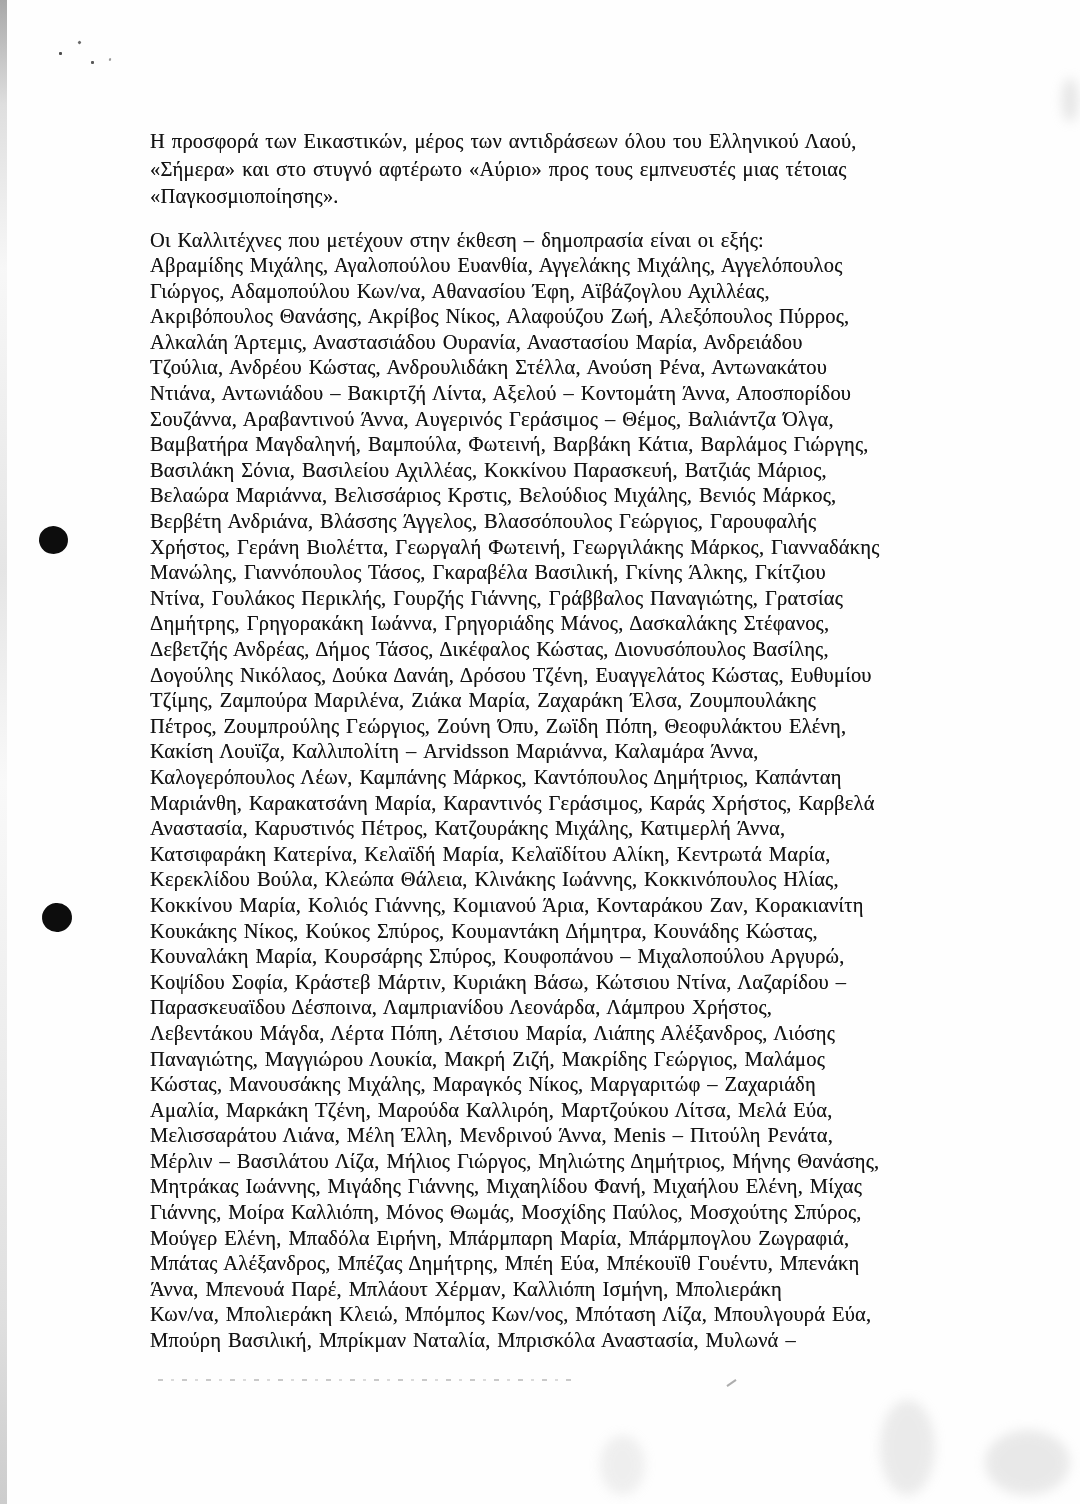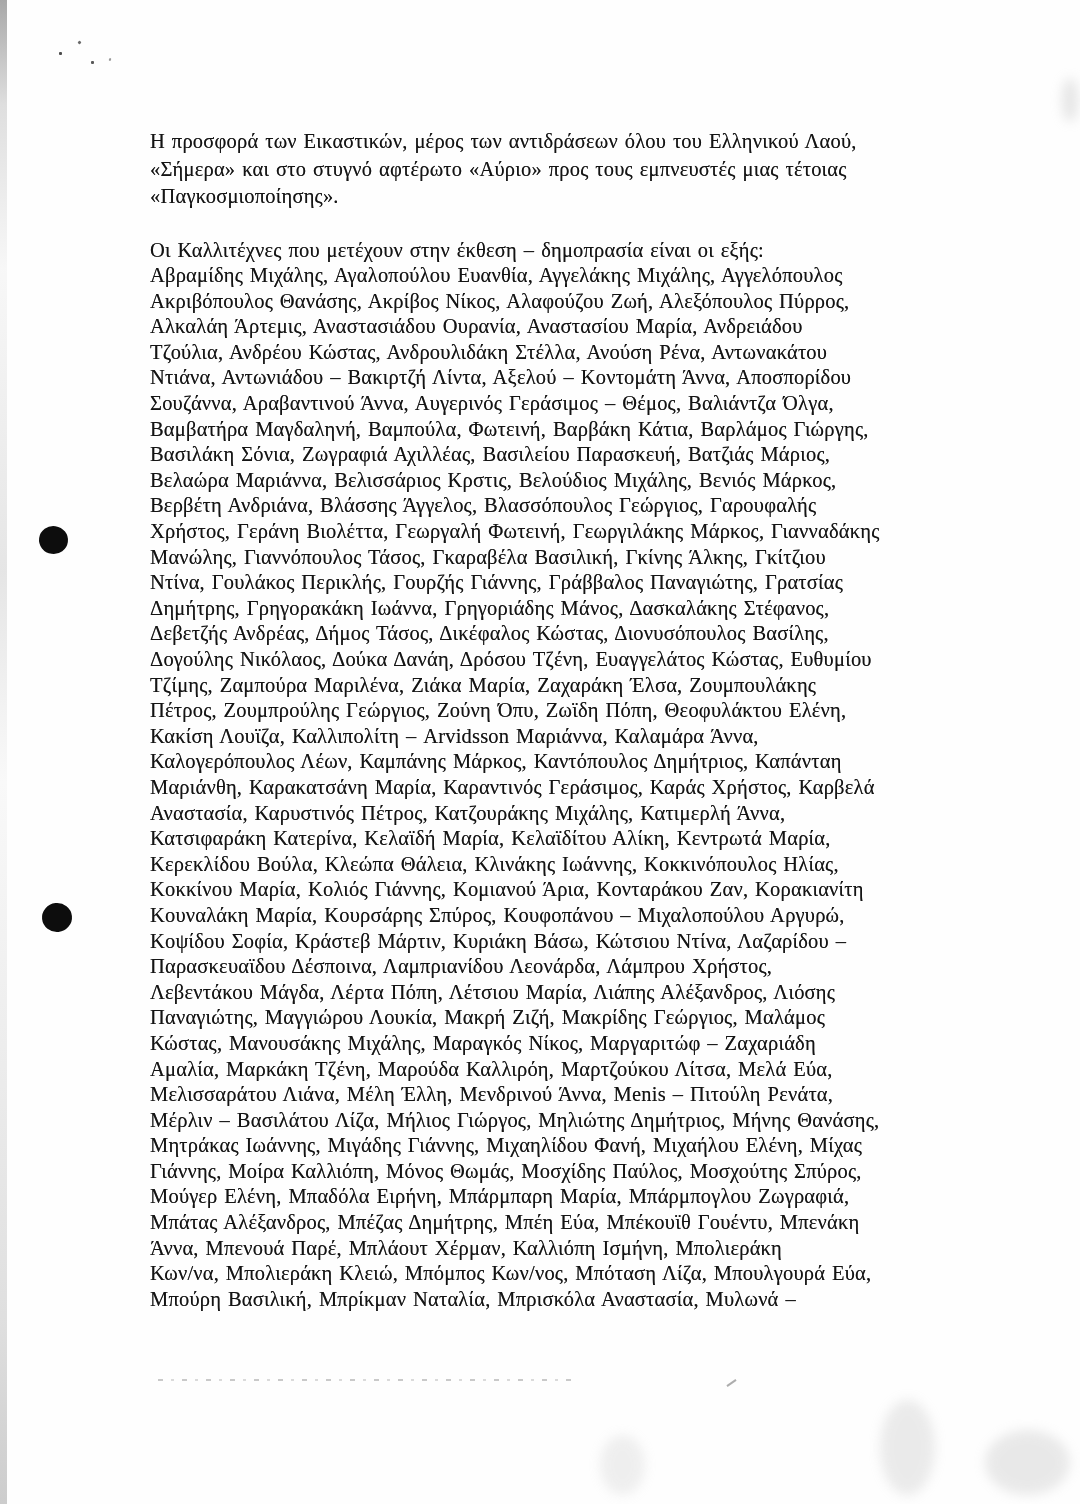--- a/index.html
+++ b/index.html
@@ -50,21 +50,21 @@
     left: 150px;
     top: 128px;
     width: 800px;
     color: #141414;
     font-size: 20.5px;
     letter-spacing: 0.2px;
     word-spacing: 1.5px;
     text-shadow: 0 0 0.5px rgba(10,10,10,0.55);
   }
   .intro .line { line-height: 27.5px; white-space: nowrap; }
-  .listing { margin-top: 27px; }
+  .listing { margin-top: 17px; }
   .listing .line { line-height: 25.6px; white-space: nowrap; }
   
   .noise-row {
     position: absolute;
     left: 158px; top: 1379px;
     width: 416px; height: 2px;
     background: repeating-linear-gradient(90deg,
       rgba(80,80,80,0.55) 0 5px,
       rgba(0,0,0,0) 5px 13px,
       rgba(110,110,110,0.45) 13px 16px,
@@ -108,44 +108,46 @@
   <div class="textblock">
     <div class="intro">
         <div class="line">Η προσφορά των Εικαστικών, μέρος των αντιδράσεων όλου του Ελληνικού Λαού,</div>
         <div class="line">«Σήμερα» και στο στυγνό αφτέρωτο «Αύριο» προς τους εμπνευστές μιας τέτοιας</div>
         <div class="line">«Παγκοσμιοποίησης».</div>
       </div>
     <div class="listing">
       <div class="line heading">Οι Καλλιτέχνες που μετέχουν στην έκθεση – δημοπρασία είναι οι εξής:</div>
       <div class="artist-lines">
           <div class="line">Αβραμίδης Μιχάλης, Αγαλοπούλου Ευανθία, Αγγελάκης Μιχάλης, Αγγελόπουλος</div>
+          <div class="line">Γιώργος, Αδαμοπούλου Κων/να, Αθανασίου Έφη, Αϊβάζογλου Αχιλλέας,</div>
           <div class="line">Ακριβόπουλος Θανάσης, Ακρίβος Νίκος, Αλαφούζου Ζωή, Αλεξόπουλος Πύρρος,</div>
           <div class="line">Αλκαλάη Άρτεμις, Αναστασιάδου Ουρανία, Αναστασίου Μαρία, Ανδρειάδου</div>
           <div class="line">Τζούλια, Ανδρέου Κώστας, Ανδρουλιδάκη Στέλλα, Ανούση Ρένα, Αντωνακάτου</div>
           <div class="line">Ντιάνα, Αντωνιάδου – Βακιρτζή Λίντα, Αξελού – Κοντομάτη Άννα, Αποσπορίδου</div>
           <div class="line">Σουζάννα, Αραβαντινού Άννα, Αυγερινός Γεράσιμος – Θέμος, Βαλιάντζα Όλγα,</div>
           <div class="line">Βαμβατήρα Μαγδαληνή, Βαμπούλα, Φωτεινή, Βαρβάκη Κάτια, Βαρλάμος Γιώργης,</div>
-          <div class="line">Βασιλάκη Σόνια, Ζωγραφιά Αχιλλέας, Βασιλείου Παρασκευή, Βατζιάς Μάριος,</div>
+          <div class="line">Βασιλάκη Σόνια, Βασιλείου Αχιλλέας, Κοκκίνου Παρασκευή, Βατζιάς Μάριος,</div>
           <div class="line">Βελαώρα Μαριάννα, Βελισσάριος Κρστις, Βελούδιος Μιχάλης, Βενιός Μάρκος,</div>
           <div class="line">Βερβέτη Ανδριάνα, Βλάσσης Άγγελος, Βλασσόπουλος Γεώργιος, Γαρουφαλής</div>
           <div class="line">Χρήστος, Γεράνη Βιολέττα, Γεωργαλή Φωτεινή, Γεωργιλάκης Μάρκος, Γιανναδάκης</div>
           <div class="line">Μανώλης, Γιαννόπουλος Τάσος, Γκαραβέλα Βασιλική, Γκίνης Άλκης, Γκίτζιου</div>
           <div class="line">Ντίνα, Γουλάκος Περικλής, Γουρζής Γιάννης, Γράββαλος Παναγιώτης, Γρατσίας</div>
           <div class="line">Δημήτρης, Γρηγορακάκη Ιωάννα, Γρηγοριάδης Μάνος, Δασκαλάκης Στέφανος,</div>
           <div class="line">Δεβετζής Ανδρέας, Δήμος Τάσος, Δικέφαλος Κώστας, Διονυσόπουλος Βασίλης,</div>
           <div class="line">Δογούλης Νικόλαος, Δούκα Δανάη, Δρόσου Τζένη, Ευαγγελάτος Κώστας, Ευθυμίου</div>
           <div class="line">Τζίμης, Ζαμπούρα Μαριλένα, Ζιάκα Μαρία, Ζαχαράκη Έλσα, Ζουμπουλάκης</div>
           <div class="line">Πέτρος, Ζουμπρούλης Γεώργιος,  Ζούνη Όπυ, Ζωϊδη Πόπη, Θεοφυλάκτου Ελένη,</div>
           <div class="line">Κακίση Λουϊζα, Καλλιπολίτη – Arvidsson Μαριάννα, Καλαμάρα Άννα,</div>
           <div class="line">Καλογερόπουλος Λέων, Καμπάνης Μάρκος, Καντόπουλος Δημήτριος, Καπάνταη</div>
           <div class="line">Μαριάνθη, Καρακατσάνη Μαρία, Καραντινός Γεράσιμος, Καράς Χρήστος,  Καρβελά</div>
           <div class="line">Αναστασία, Καρυστινός Πέτρος, Κατζουράκης Μιχάλης, Κατιμερλή Άννα,</div>
           <div class="line">Κατσιφαράκη Κατερίνα, Κελαϊδή Μαρία, Κελαϊδίτου Αλίκη, Κεντρωτά Μαρία,</div>
           <div class="line">Κερεκλίδου Βούλα, Κλεώπα Θάλεια, Κλινάκης Ιωάννης, Κοκκινόπουλος Ηλίας,</div>
           <div class="line">Κοκκίνου Μαρία, Κολιός Γιάννης, Κομιανού Άρια, Κονταράκου Ζαν, Κορακιανίτη</div>
+          <div class="line">Κουκάκης Νίκος, Κούκος Σπύρος, Κουμαντάκη Δήμητρα, Κουνάδης Κώστας,</div>
           <div class="line">Κουναλάκη Μαρία, Κουρσάρης Σπύρος, Κουφοπάνου – Μιχαλοπούλου Αργυρώ,</div>
           <div class="line">Κοψίδου Σοφία, Κράστεβ Μάρτιν, Κυριάκη Βάσω, Κώτσιου Ντίνα, Λαζαρίδου –</div>
           <div class="line">Παρασκευαϊδου Δέσποινα, Λαμπριανίδου Λεονάρδα, Λάμπρου Χρήστος,</div>
           <div class="line">Λεβεντάκου Μάγδα, Λέρτα Πόπη, Λέτσιου Μαρία, Λιάπης Αλέξανδρος, Λιόσης</div>
           <div class="line">Παναγιώτης, Μαγγιώρου Λουκία, Μακρή Ζιζή, Μακρίδης Γεώργιος, Μαλάμος</div>
           <div class="line">Κώστας, Μανουσάκης Μιχάλης, Μαραγκός Νίκος, Μαργαριτώφ – Ζαχαριάδη</div>
           <div class="line">Αμαλία,  Μαρκάκη Τζένη, Μαρούδα Καλλιρόη, Μαρτζούκου Λίτσα, Μελά Εύα,</div>
           <div class="line">Μελισσαράτου Λιάνα, Μέλη Έλλη, Μενδρινού Άννα, Menis – Πιτούλη Ρενάτα,</div>
           <div class="line">Μέρλιν – Βασιλάτου Λίζα, Μήλιος Γιώργος, Μηλιώτης Δημήτριος, Μήνης Θανάσης,</div>
           <div class="line">Μητράκας Ιωάννης, Μιγάδης Γιάννης, Μιχαηλίδου Φανή, Μιχαήλου Ελένη, Μίχας</div>

